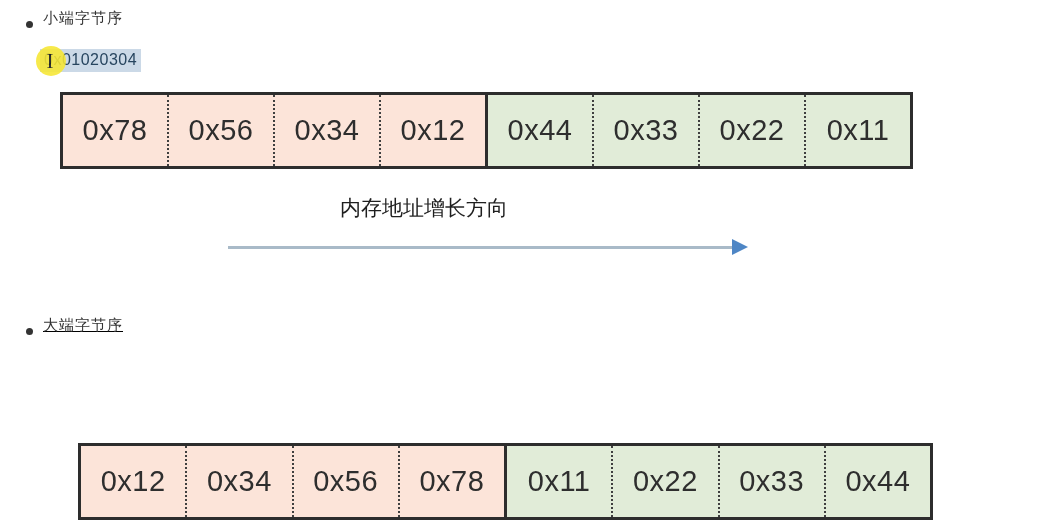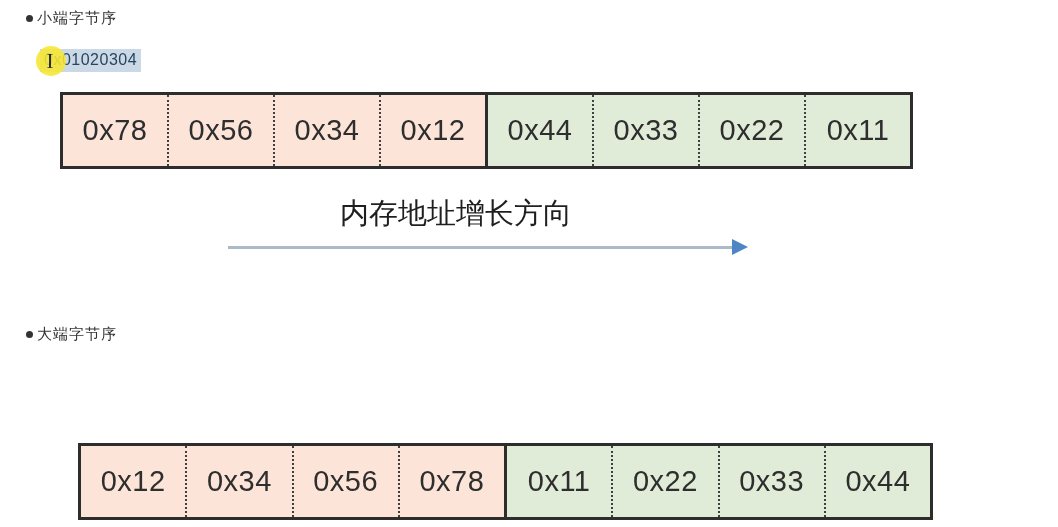--- a/index.html
+++ b/index.html
@@ -6,21 +6,21 @@
   html, body {
     width: 1058px; height: 527px;
     background: #ffffff;
     font-family: "Liberation Sans", "DejaVu Sans", sans-serif;
     overflow: hidden;
     position: relative;
   }
   .abs { position: absolute; }
 
   
-  .bullet-row { display: flex; align-items: center; gap: 4px; }
+  .bullet-row { display: flex; align-items: flex-end; gap: 10px; }
   .bullet-dot {
     width: 7px; height: 7px; border-radius: 50%;
     background: var(--text, #333);
     flex: 0 0 auto;
   }
   .bullet-label {
     font-size: 15px; color: var(--text, #333);
     letter-spacing: 1px;
   }
 
@@ -66,39 +66,39 @@
   .byte-table .cell.group-start { border-left: 3px solid var(--table-border, #2d2d2d); }
   .byte-table .cell.low  { background: var(--low-bytes-fill, #fce4d9); }
   .byte-table .cell.high { background: var(--high-bytes-fill, #e1ecd8); }
 
   #table-little { left: 60px; top: 92px; width: 853px; height: 77px; }
   #table-big    { left: 78px; top: 443px; width: 855px; height: 77px; }
 
   
   #mem-direction-label {
     left: 340px; top: 194px;
-    font-size: 29px; color: #1f1f1f;
+    font-size: 21px; color: #1f1f1f;
     letter-spacing: 0px;
     font-weight: 500;
   }
   #arrow-line {
     left: 228px; top: 246px;
     width: 506px; height: 3px;
     background: var(--arrow-line, #a9bac8);
   }
   #arrow-head {
     left: 732px; top: 239px;
     width: 0; height: 0;
     border-top: 8px solid transparent;
     border-bottom: 8px solid transparent;
     border-left: 16px solid var(--arrow-head, #4e86c5);
   }
 
   #bullet-little { left: 26px; top: 9px; }
-  #bullet-big    { left: 26px; top: 325px; }
+  #bullet-big    { left: 26px; top: 316px; text-decoration: underline; }
 </style>
 </head>
 <body>
 
 <div class="abs bullet-row" id="bullet-little">
   <span class="bullet-dot"></span>
   <span class="bullet-label">小端字节序</span>
 </div>
 
 <div class="abs selected-value">0x01020304</div>

